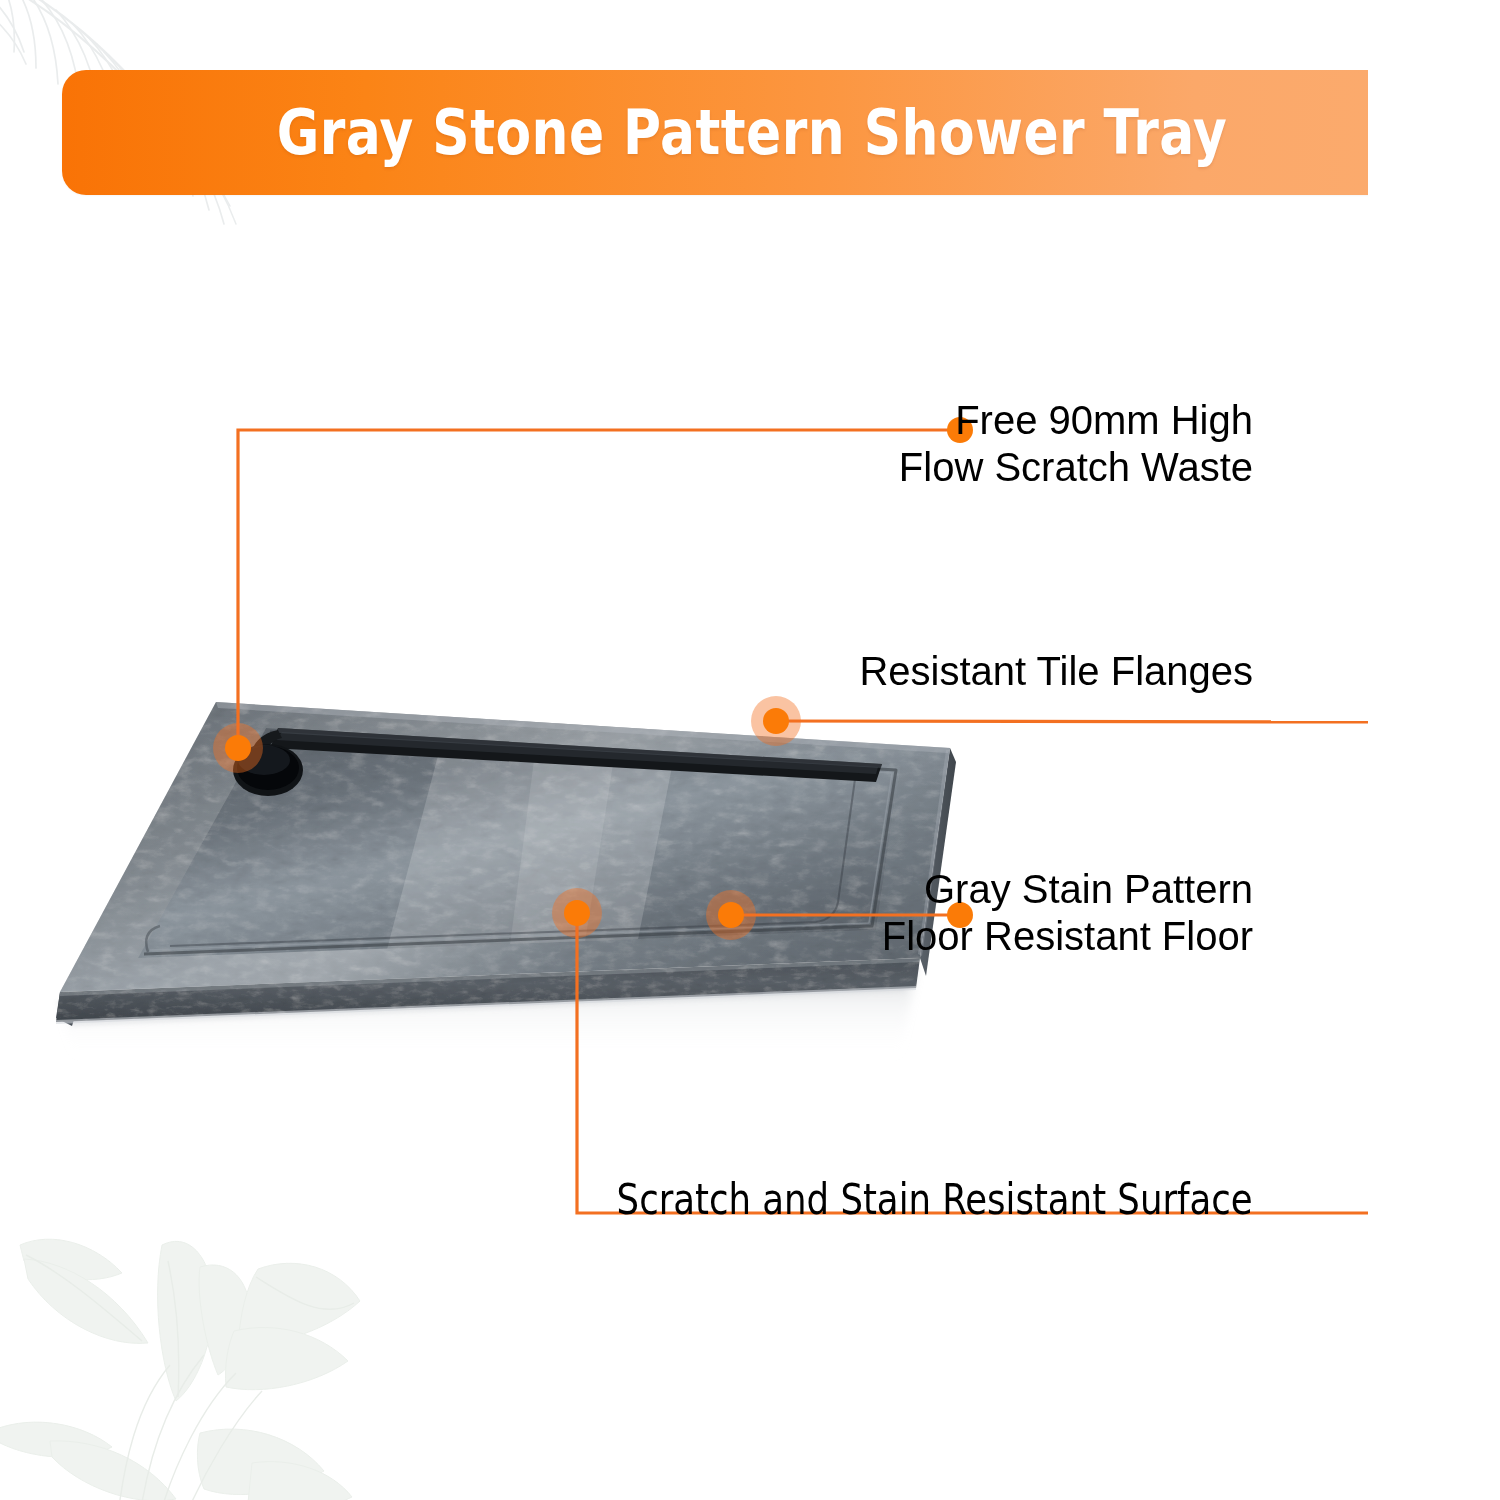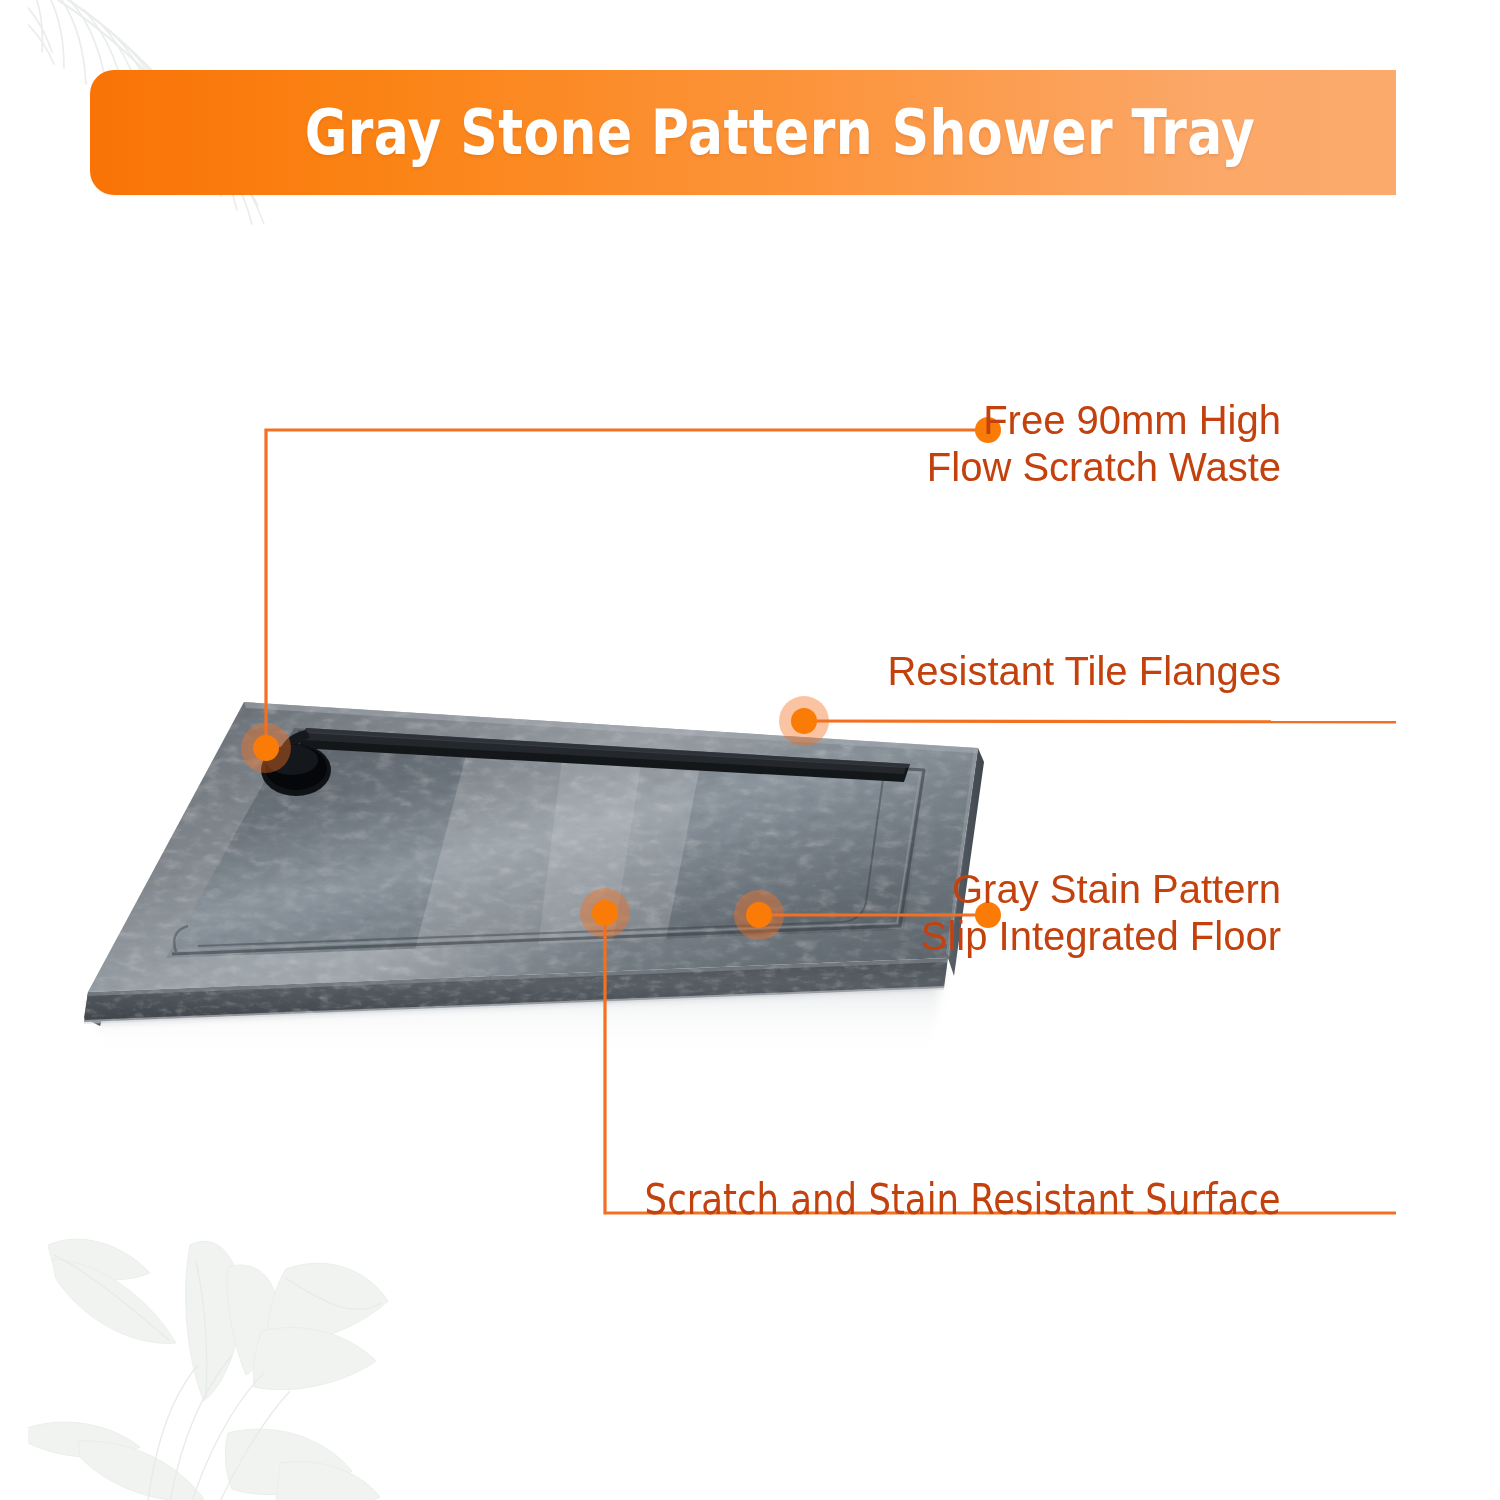--- a/index.html
+++ b/index.html
@@ -3,21 +3,21 @@
 <meta charset="utf-8">
 <style>
   html,body{margin:0;padding:0;}
   body{
     width:1500px;height:1500px;
     background:#ffffff;
     font-family:"Liberation Sans","DejaVu Sans",sans-serif;
     overflow:hidden;
     position:relative;
   }
-  #stage{position:relative;width:1368px;height:1500px;overflow:hidden;background:#fff;margin-left:28px;}
+  #stage{position:relative;width:1368px;height:1500px;overflow:hidden;background:#fff;}
 
   
   .wm{position:absolute;pointer-events:none;}
   #wm-palm{left:-30px;top:-40px;width:360px;height:300px;opacity:.55;}
   #wm-plant{left:-10px;top:1215px;width:430px;height:300px;opacity:.85;}
 
   
   #banner{
     position:absolute;left:62px;top:70px;width:1380px;height:125px;
     border-radius:24px;
@@ -39,21 +39,21 @@
     text-shadow:0 2px 3px rgba(120,50,0,.13);
   }
 
   
   #product{position:absolute;left:20px;top:640px;width:960px;height:440px;z-index:2;}
 
   
   #connectors{position:absolute;left:0;top:0;width:1500px;height:1500px;z-index:4;pointer-events:none;}
 
   
-  .callout{position:absolute;z-index:5;color:#c2410c;}
+  .callout{position:absolute;z-index:5;color:#000000;}
   .callout .ln{
     display:block;
     font-size:40px;
     line-height:47px;
     white-space:nowrap;
     font-family:"Liberation Sans","DejaVu Sans",sans-serif;
     font-weight:400;
   }
   .callout.right{text-align:right;}
   .callout.narrowfont .ln{
@@ -289,20 +289,20 @@
     <span class="ln">Free 90mm High</span>
     <span class="ln">Flow Scratch Waste</span>
   </div>
 
   <div class="callout right" id="callout-flanges">
     <span class="ln">Resistant Tile Flanges</span>
   </div>
 
   <div class="callout right" id="callout-floor">
     <span class="ln">Gray Stain Pattern</span>
-    <span class="ln">Slip Integrated Floor</span>
+    <span class="ln">Floor Resistant Floor</span>
   </div>
 
   <div class="callout right narrowfont" id="callout-scratch">
     <span class="ln">Scratch and Stain Resistant Surface</span>
   </div>
 
 </div>
 
 </body></html>

